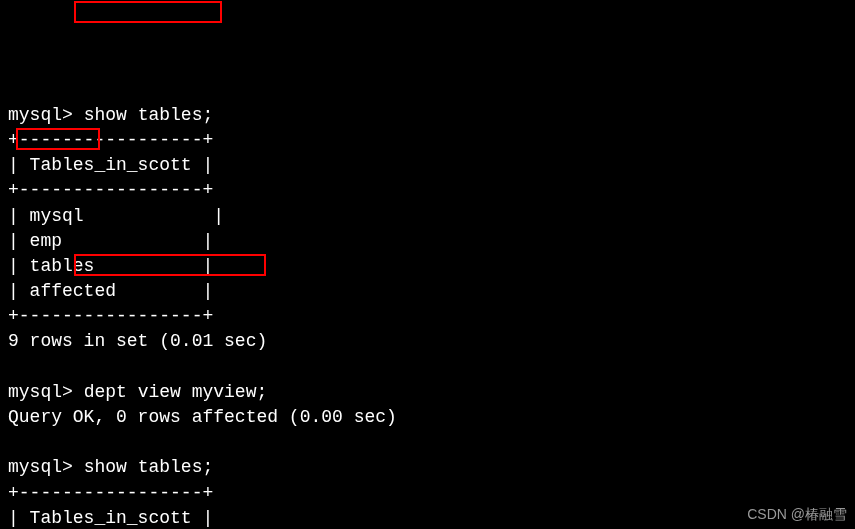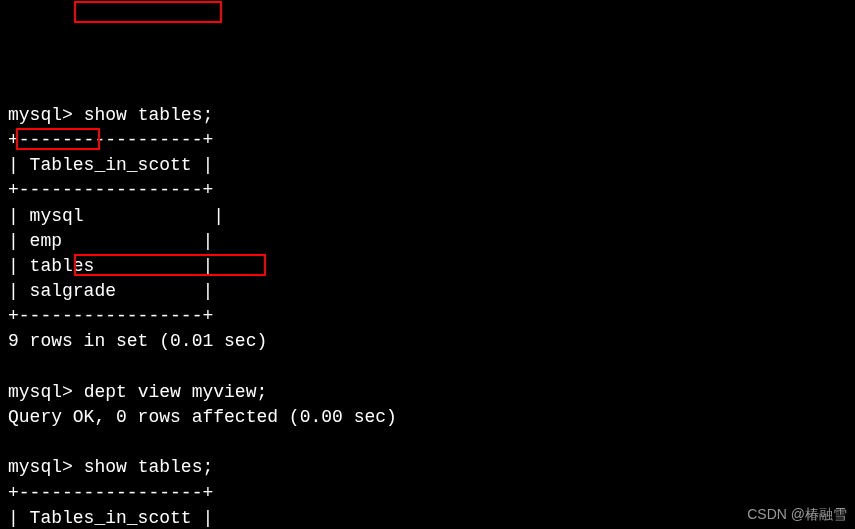--- a/index.html
+++ b/index.html
@@ -40,21 +40,21 @@
 
 
 
 <span><span>mysql&gt;</span> <span>show tables;</span>
 <span>+-----------------+</span>
 <span>| Tables_in_scott |</span>
 <span>+-----------------+</span>
 <span>| mysql            |</span>
 <span>| emp             |</span>
 <span>| tables          |</span>
-<span>| salgrade        |</span>
+<span>| affected        |</span>
 <span>+-----------------+</span>
 <span>9 rows in set (0.01 sec)</span>
 
 <span>mysql&gt;</span> <span>dept view myview;</span>
 <span>Query OK, 0 rows affected (0.00 sec)</span>
 
 <span>mysql&gt;</span> <span>show tables;</span>
 <span>+-----------------+</span>
 <span>| Tables_in_scott |</span>
 

